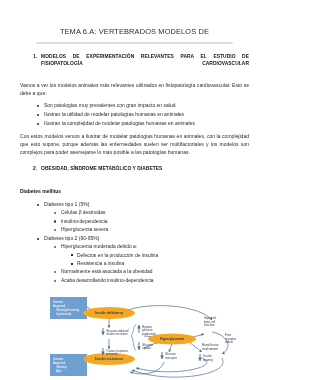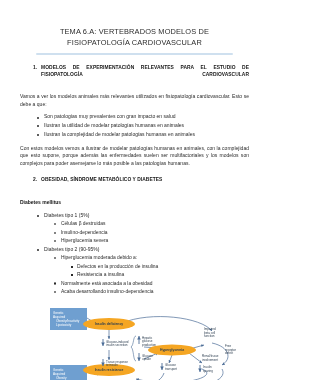--- a/index.html
+++ b/index.html
@@ -163,21 +163,20 @@
   }
   .fig-label-white { fill: #ffffff; }
 </style>
 </head>
 <body>
 
 <div class="page">
 
   <div class="doc-title">
     <span class="title-line">TEMA 6.A: VERTEBRADOS MODELOS DE</span>
-    <span class="title-line">FISIOPATOLOGÍA CARDIOVASCULAR</span>
   </div>
   <div class="title-rule"></div>
 
   <div class="body-wrap">
 
     <div class="sec-head">
       <span class="num">1.</span>
       <span class="txt">MODELOS DE EXPERIMENTACIÓN RELEVANTES PARA EL ESTUDIO DE FISIOPATOLOGÍA CARDIOVASCULAR</span>
     </div>
 

